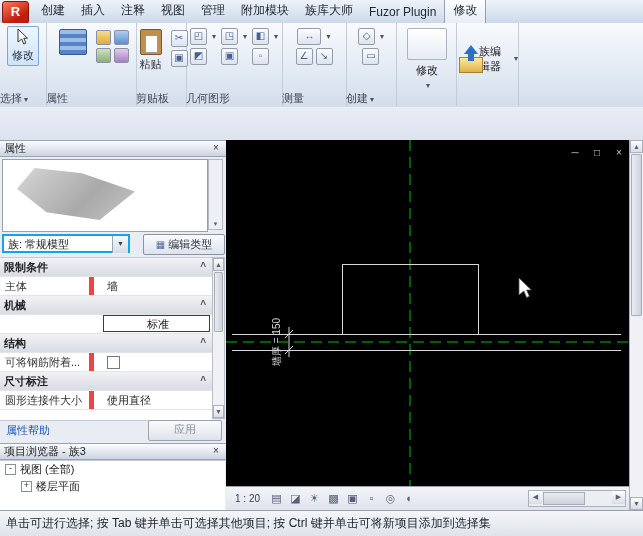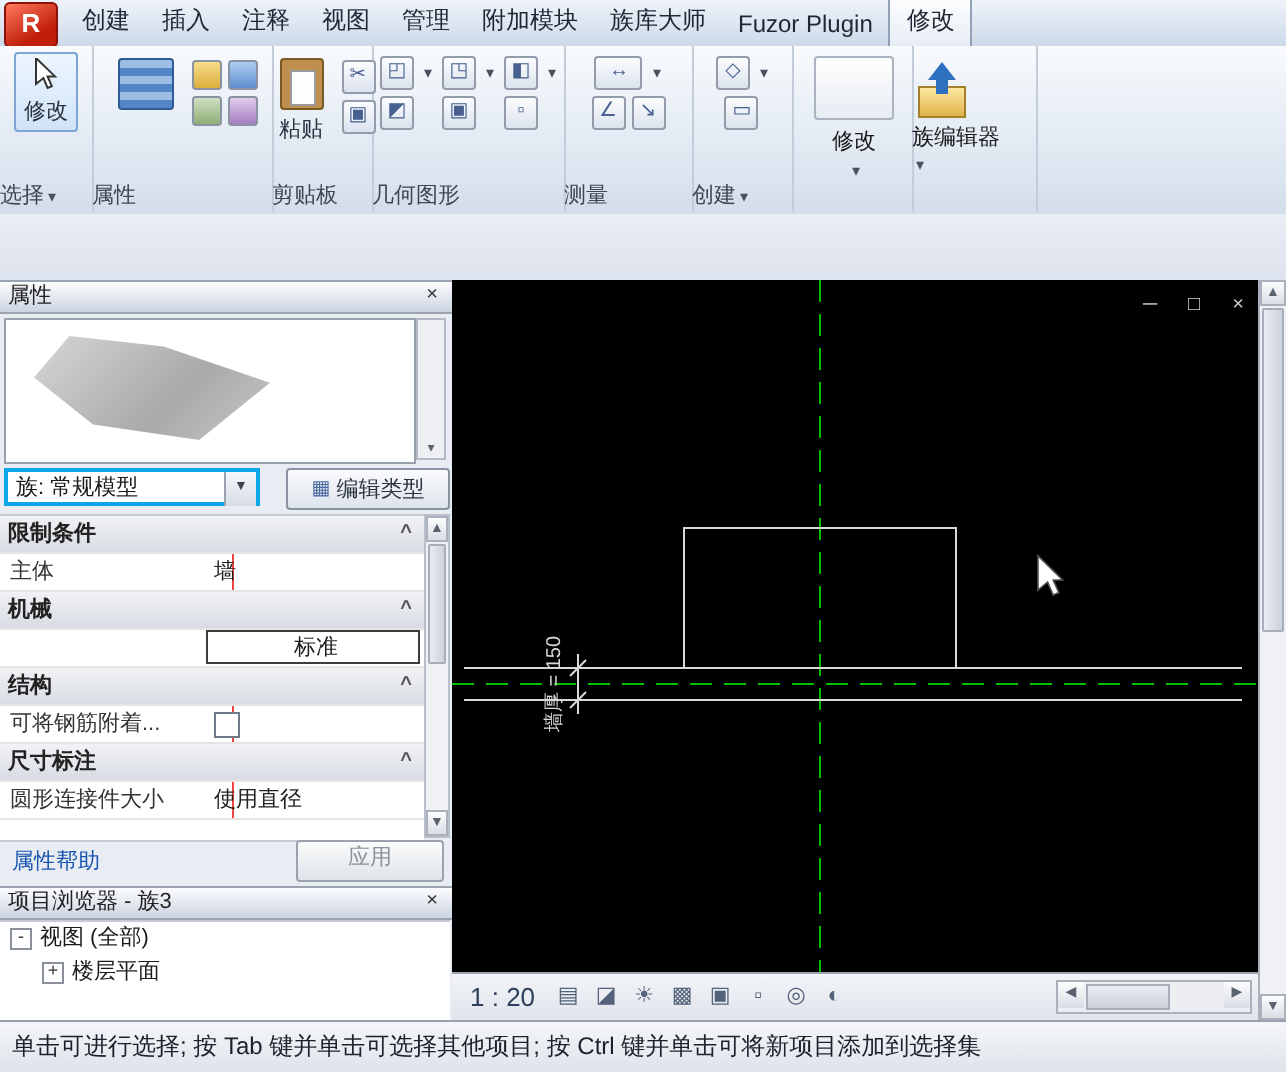--- a/index.html
+++ b/index.html
@@ -61,22 +61,22 @@
   .combo .txt{padding-left:4px;display:block;white-space:nowrap;overflow:hidden;width:118px;}
   .combo .arr{position:absolute;right:0;top:0;width:15px;height:17px;background:linear-gradient(#f5f7fa,#d7dde7);
         border-left:1px solid #9aa3b2;font-size:7px;text-align:center;line-height:16px;color:#3c4450;}
   .editbtn{position:absolute;left:143px;top:94px;width:80px;height:19px;border:1px solid #8a93a3;border-radius:2px;
         background:linear-gradient(#fafbfd,#dde3ec);font-size:11px;display:flex;align-items:center;justify-content:center;gap:3px;color:#2b3340;}
   .editbtn .eico{font-size:10px;color:#4a6aa0;line-height:10px;}
   #grid{position:absolute;left:0;top:117px;width:212px;height:162px;background:#fff;border-top:1px solid #c6ccd6;border-bottom:1px solid #c6ccd6;}
   .grow{position:absolute;left:0;width:212px;height:19px;box-sizing:border-box;background:#fff;border-bottom:1px solid #e4e4e4;font-size:11px;line-height:18px;}
   .ggroup{background:linear-gradient(#f1f2f5,#d8dce3);font-weight:bold;color:#222;padding-left:4px;}
   .gchev{position:absolute;right:6px;top:0;font-weight:bold;color:#555;font-size:10px;}
-  .cell-l{position:absolute;left:0;top:0;width:117px;height:100%;padding-left:5px;box-sizing:border-box;
-        border-right:1px solid #ef4444;overflow:hidden;white-space:nowrap;color:#333;}
+  .cell-l{position:absolute;left:0;top:0;width:94px;height:100%;padding-left:5px;box-sizing:border-box;
+        border-right:5px solid #ef4444;overflow:hidden;white-space:nowrap;color:#333;}
   .cell-v{position:absolute;left:103px;top:0;right:0;height:100%;padding-left:4px;box-sizing:border-box;overflow:hidden;white-space:nowrap;color:#222;}
   .editval{position:absolute;left:103px;top:0;right:2px;height:17px;border:1px solid #3c3c3c;background:#fff;
         line-height:16px;padding-left:3px;box-sizing:border-box;text-align:center;}
   .cb{width:11px;height:11px;border:1px solid #707a88;background:#fff;margin-top:3px;}
   .sb{position:absolute;background:#f0f1f5;box-sizing:border-box;}
   .sb .ar{position:absolute;left:0;width:100%;height:13px;font-size:7px;text-align:center;line-height:12px;color:#5a6270;
         background:linear-gradient(#fdfdfe,#d9dde5);border:1px solid #aab1bd;box-sizing:border-box;}
   .sb .thumb{position:absolute;left:1px;right:1px;background:linear-gradient(90deg,#e9ecf1,#ccd2dc);border:1px solid #a7aeba;border-radius:1px;}
   #helplink{position:absolute;left:6px;top:283px;color:#1a56b0;font-size:11px;}
   #applybtn{position:absolute;left:148px;top:280px;width:72px;height:19px;border:1px solid #9aa2ae;border-radius:2px;
@@ -85,21 +85,21 @@
   .titem{height:17px;line-height:17px;white-space:nowrap;display:flex;align-items:center;gap:4px;}
   .exp{display:inline-block;width:9px;height:9px;border:1px solid #8a9099;background:#fff;font-size:9px;
        line-height:7px;text-align:center;color:#333;flex:0 0 auto;}
   
   #canvas{position:absolute;left:226px;top:140px;background:#000;}
   #winctl{position:absolute;left:568px;top:147px;display:flex;gap:8px;color:#c8cdd6;font-size:10px;}
   #winctl span{width:14px;text-align:center;}
   
   #viewbar{position:absolute;left:226px;top:486px;width:403px;height:24px;box-sizing:border-box;
         background:linear-gradient(#f2f4f8,#e0e4eb);border-top:1px solid #9aa2b0;display:flex;align-items:center;padding:0 3px;gap:2px;}
-  #scalebtn{padding:0 6px;font-size:13px;color:#30405c;white-space:nowrap;}
+  #scalebtn{padding:0 6px;font-size:10px;color:#30405c;white-space:nowrap;}
   .vico{width:17px;height:16px;font-size:11px;line-height:15px;text-align:center;color:#53617a;}
   #hsb{margin-left:auto;position:relative;width:96px;height:15px;background:#eceef2;border:1px solid #aab1bd;}
   #hsb .har{position:absolute;top:0;width:13px;height:13px;font-size:7px;text-align:center;line-height:12px;color:#5a6270;
         background:linear-gradient(#fdfdfe,#d9dde5);}
   #hsb .hthumb{position:absolute;left:14px;top:1px;width:40px;height:11px;background:linear-gradient(#e9ecf1,#ccd2dc);border:1px solid #a7aeba;}
   
   #statusbar{position:absolute;left:0;top:510px;width:643px;height:26px;box-sizing:border-box;
         background:linear-gradient(#f4f6f9,#dfe3ea);border-top:1px solid #98a0ae;
         font-size:12px;line-height:24px;padding-left:6px;color:#1c222b;white-space:nowrap;overflow:hidden;}
 </style>
@@ -240,21 +240,21 @@
 
   <div class="panel" style="left:398px;width:58px;">
     <div class="pcontent" style="flex-direction:column;align-items:center;gap:3px;">
       <div class="blankbtn"></div>
       <span style="font-size:11px;">修改</span>
       <span class="dd">▾</span>
     </div>
   </div>
 
   <div class="panel" style="left:456px;width:62px;">
-    <div class="pcontent" style="flex-direction:column;align-items:flex-start;gap:2px;">
+    <div class="pcontent" style="flex-direction:row;align-items:center;gap:2px;">
       <div class="fed-ico">
         <div class="fed-box"></div>
         <div class="fed-arrow"></div>
         <div class="fed-stem"></div>
       </div>
       <span style="font-size:11px;">族编辑器</span>
       <span class="dd">▾</span>
     </div>
   </div>
 

